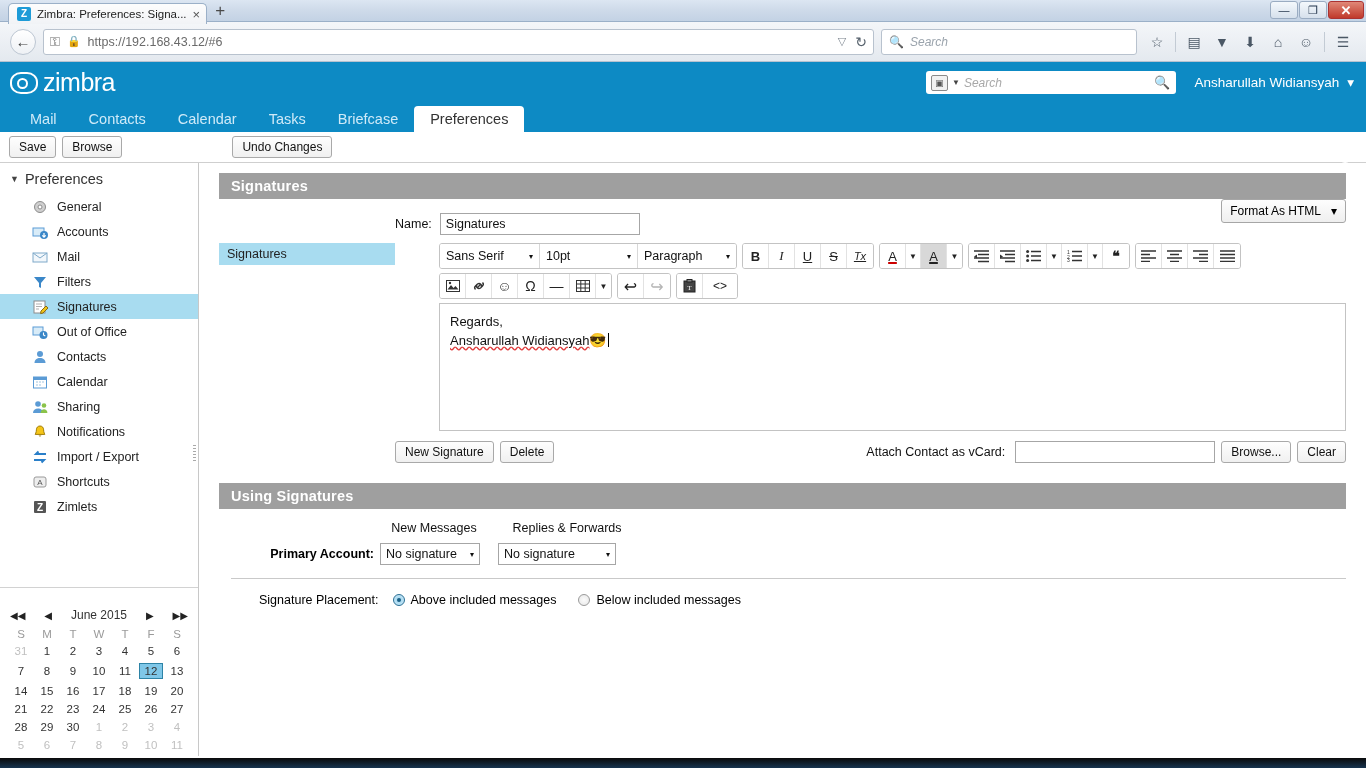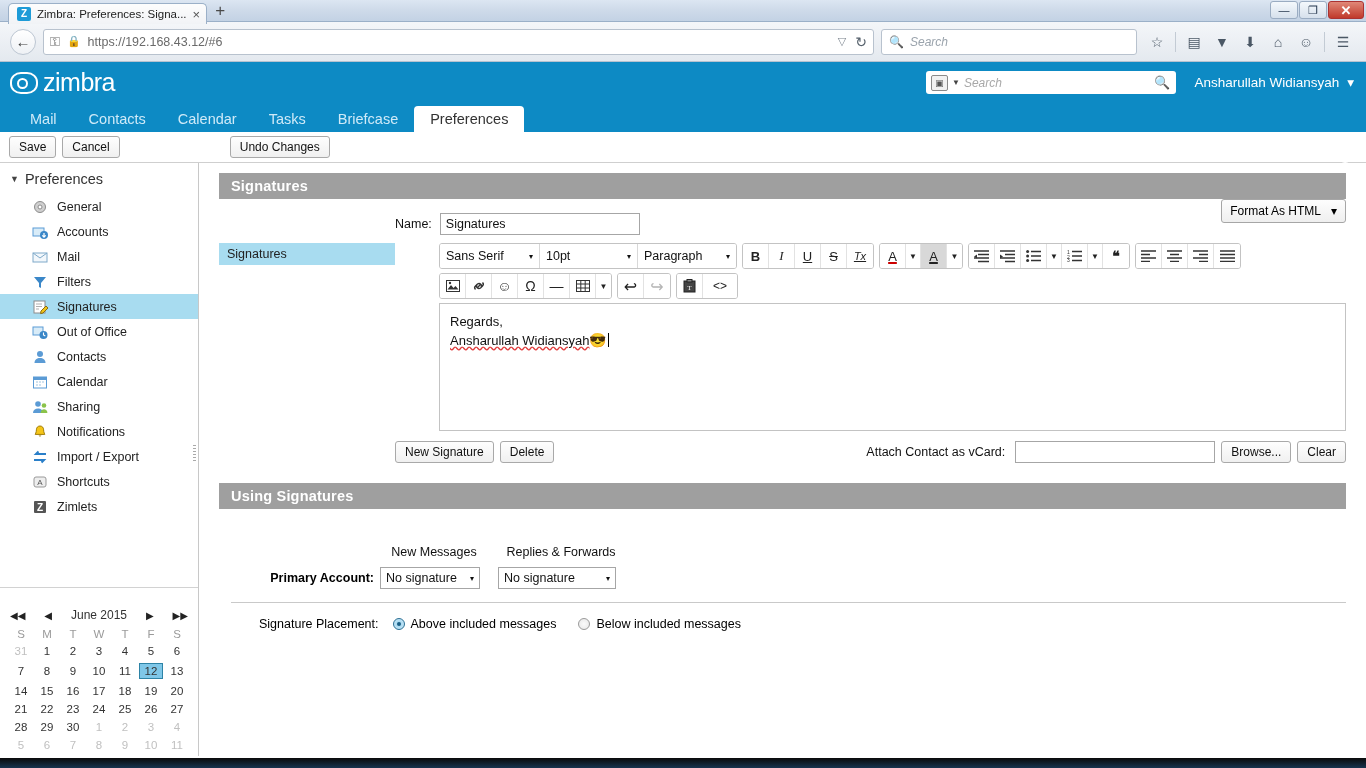--- a/index.html
+++ b/index.html
@@ -198,21 +198,21 @@
   .emoji{ font-size:14px; }
   .caret{ display:inline-block; width:1px; height:14px; background:#000; vertical-align:-2px; margin-left:1px; }
   .bottom-row{ display:flex; align-items:center; margin-top:10px; }
   .bottom-left{ margin-left:176px; display:flex; gap:6px; }
   .bottom-right{ margin-left:auto; display:flex; align-items:center; gap:6px; }
   .vcard-label{ font-size:12.5px; color:#111; margin-right:4px; }
   .vcard-input{ width:200px; }
 
   .using-sec{ margin-top:20px; }
   .using-body{ padding:12px 0 0 0; }
-  .cols-head{ display:flex; margin-left:165px; gap:18px; font-size:12.5px; color:#111;margin-top:24px; }
+  .cols-head{ display:flex; margin-left:165px; gap:24px; font-size:12.5px; color:#111; }
   .col1{ width:100px; text-align:center; }
   .col2{ width:118px; text-align:center; }
   .acct-row{ display:flex; align-items:center; margin-top:8px; }
   .acct-label{ width:161px; text-align:right; font-weight:bold; font-size:12.5px; padding-right:6px; }
   .sel-ctl{
     border:1px solid #a6a6a6; border-radius:0; background:#fff; font-size:12.5px;
     padding:3px 5px; display:flex; align-items:center; justify-content:space-between;
     gap:12px; cursor:pointer; color:#111;
   }
   .sel1{ width:100px; } .sel2{ width:118px; margin-left:18px; }
@@ -307,21 +307,21 @@
   <div class="z-tab">Contacts</div>
   <div class="z-tab">Calendar</div>
   <div class="z-tab">Tasks</div>
   <div class="z-tab">Briefcase</div>
   <div class="z-tab active">Preferences</div>
   <div class="z-refresh">↻</div>
 </div>
 
 <div class="app-toolbar">
   <button class="btn">Save</button>
-  <button class="btn">Cancel</button>
+  <button class="btn">Browse</button>
   <button class="btn undo-btn">Undo Changes</button>
 </div>
 
 <div class="workspace">
 
   <div class="sidebar">
     <div class="pref-head">
       <span class="pref-caret">▼</span>
       <span>Preferences</span>
     </div>

